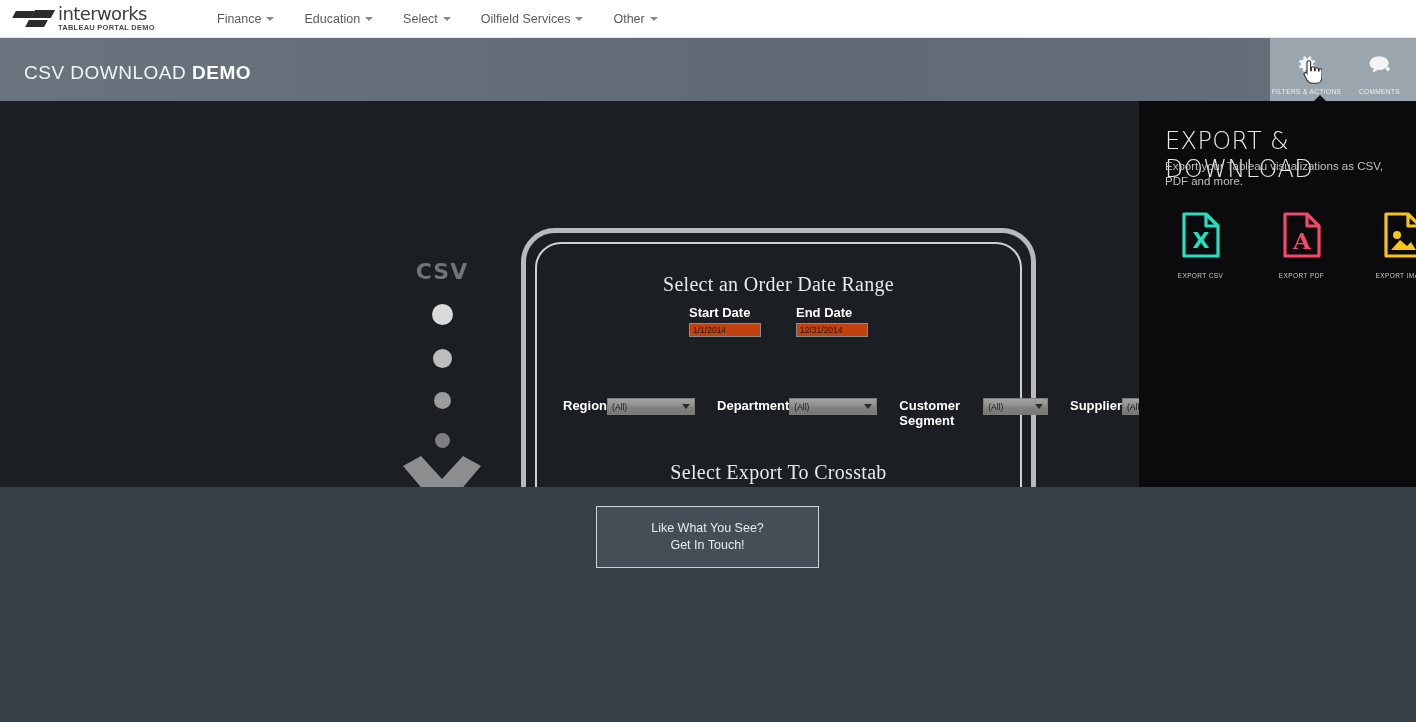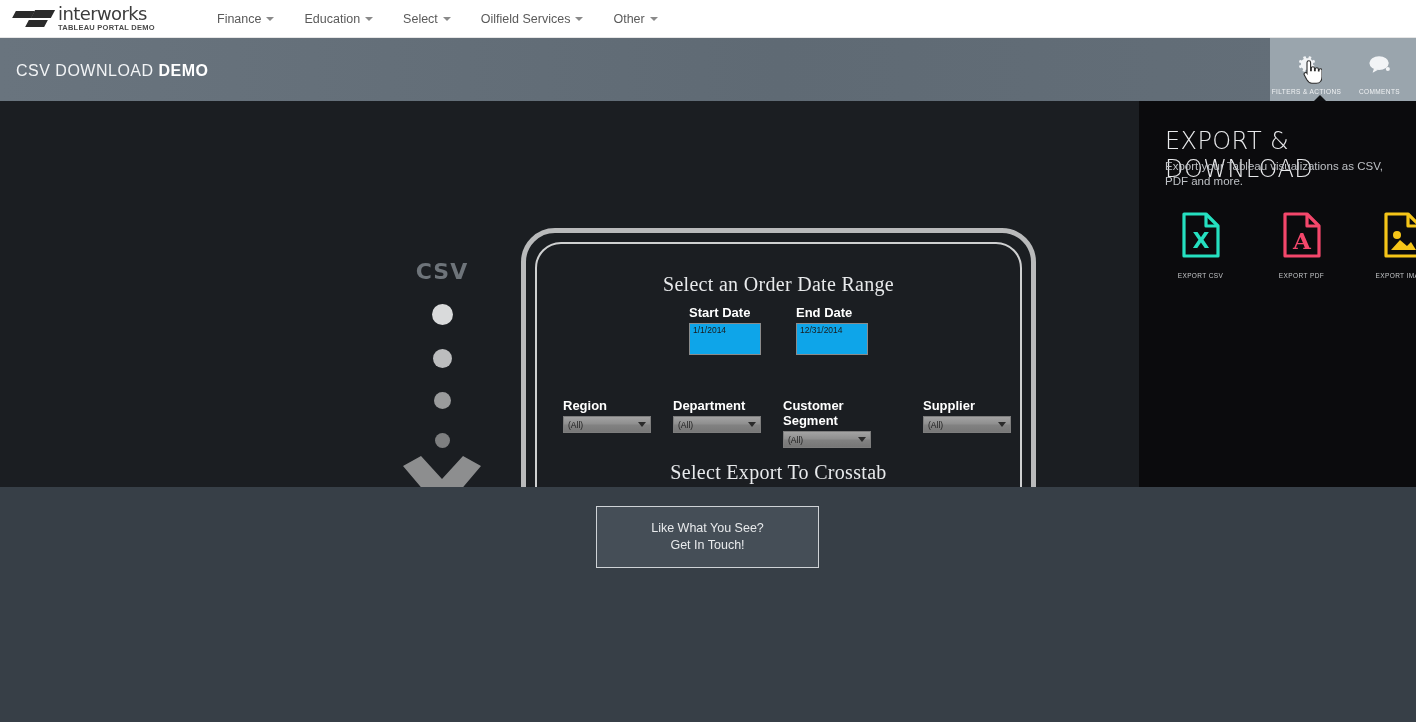--- a/index.html
+++ b/index.html
@@ -46,22 +46,22 @@
     border-right:4px solid transparent;border-top:4px solid #8a8a8a;
   }
 
   
   .titlebar {
     position:absolute; left:0; top:38px; width:1416px; height:63px;
     background:#636e78;
     background-image:linear-gradient(90deg,#69747e 0%,#5f6a74 55%,#646f79 100%);
   }
   .viztitle {
-    position:absolute; left:16px; top:62px;
-    font-size:16px; color:#f2f4f6; letter-spacing:0.5px;
+    position:absolute; left:24px; top:62px;
+    font-size:19px; color:#f2f4f6; letter-spacing:0.5px;
   }
   .viztitle b { font-weight:bold; color:#ffffff; }
 
   .toolbar {
     position:absolute; right:0; top:38px; width:146px; height:63px;
     background:#9aa5ad; display:flex;
   }
   .tool {
     flex:1; position:relative; cursor:pointer;
     display:flex; flex-direction:column; align-items:center; justify-content:center;
@@ -131,27 +131,27 @@
     font-size:20px; color:#e8eaec; letter-spacing:0.3px;
   }
   .h1 { top:40px; }
   .h2 { top:126px; }
   .h3 { top:228px; }
 
   .dates { position:absolute; left:0; right:0; top:72px; display:flex; justify-content:center; gap:35px; }
   .fieldgrp { display:flex; flex-direction:column; }
   .flabel { font-size:13px; font-weight:bold; color:#ffffff; margin-bottom:3px; }
   .dateinput {
-    width:72px; height:32px; background:#0ea5e9; border:1px solid #8b8b8b;
+    width:72px; height:14px; background:#c2410c; border:1px solid #8b8b8b;
     font-size:8.5px; color:#1a1a1a; padding:0 3px; line-height:13px;
     font-family:"Liberation Sans", sans-serif;
   }
 
   .filters { position:absolute; left:37px; right:20px; top:165px; display:flex; gap:22px; }
-  .filter { display:flex; flex-direction:column; }
+  .filter { display:flex; flex-direction:row; }
   .fsel {
     width:88px; height:17px; border:1px solid #7d7d7d;
     background:linear-gradient(180deg,#a3a3a3 0%,#8e8e8e 48%,#828282 52%,#777777 100%);
     display:flex; align-items:center; justify-content:space-between;
     padding:0 4px; cursor:pointer;
   }
   .fsel span { font-size:8.5px; color:#202020; }
   .fcaret {
     width:0;height:0;border-left:4px solid transparent;
     border-right:4px solid transparent;border-top:5px solid #2a2a2a;

